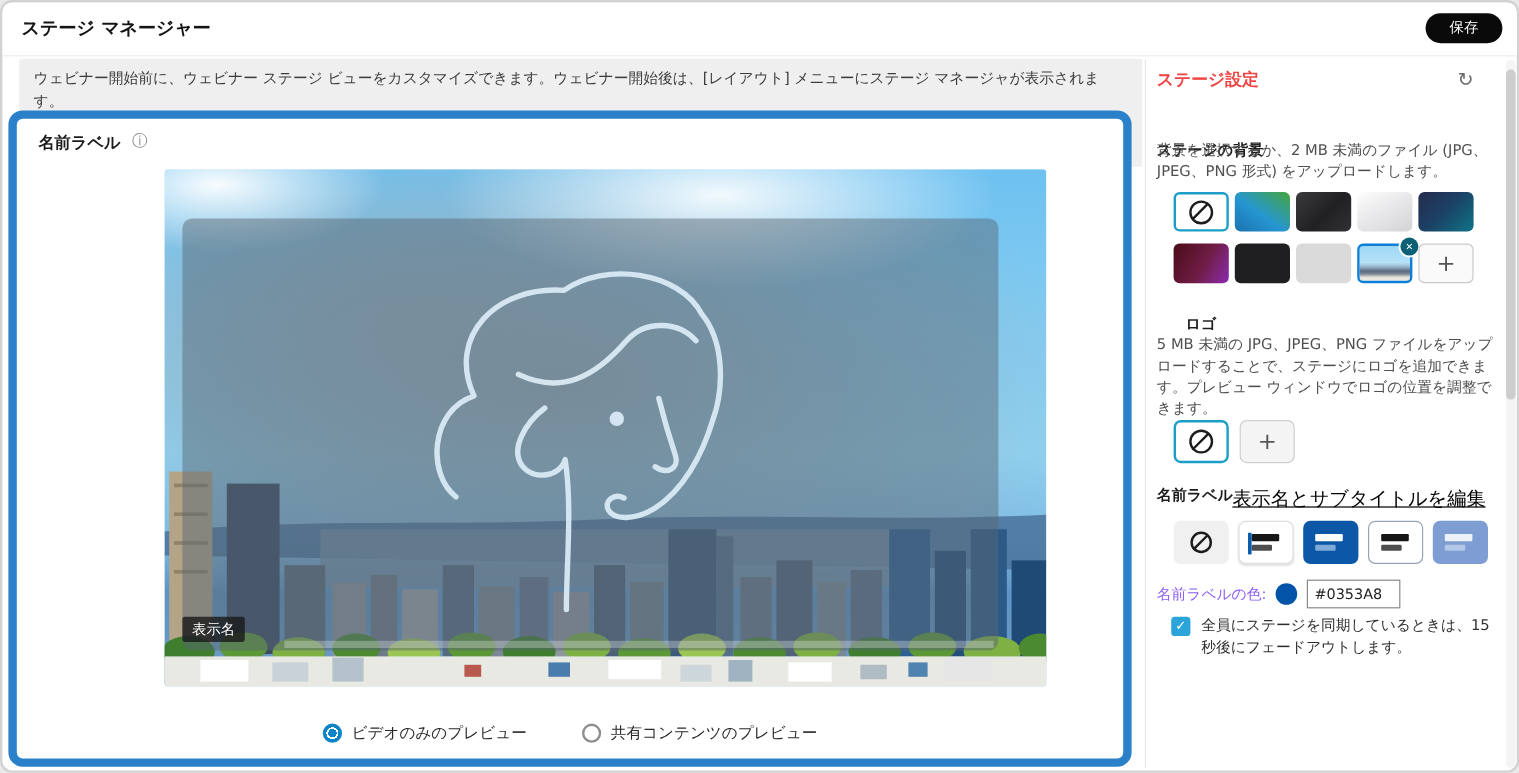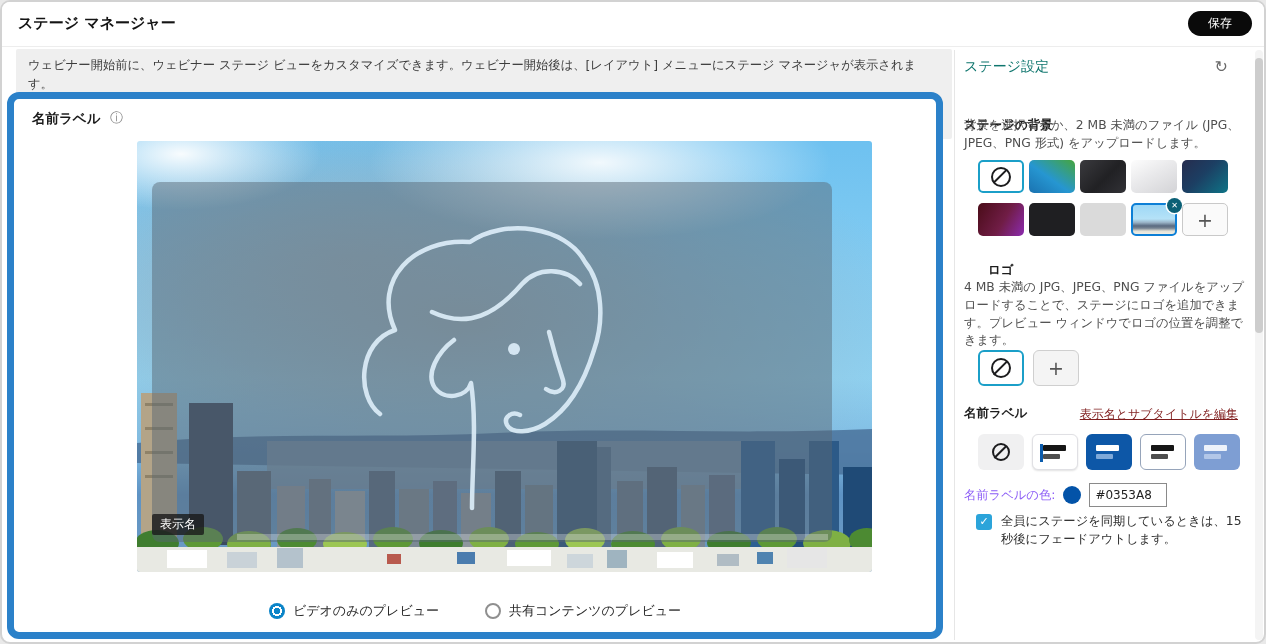--- a/index.html
+++ b/index.html
@@ -33,21 +33,21 @@
   .name-chip{position:absolute;left:15px;top:373px;background:rgba(23,23,23,.78);color:#fff;
              font-size:12px;padding:2px 8px;border-radius:2px;cursor:move;}
   .radio-row{position:absolute;left:0;right:0;bottom:12px;display:flex;justify-content:center;gap:46px;}
   .radio-item{display:flex;align-items:center;gap:8px;font-size:13px;color:#2a2a2a;cursor:pointer;}
   .radio-dot{width:16px;height:16px;border-radius:50%;box-sizing:border-box;}
   .radio-dot.sel{background:radial-gradient(circle,#0b84c8 0 3.5px,#fff 3.5px 5px,#0b84c8 5px 8px);}
   .radio-dot.unsel{border:2px solid #8f8f8f;background:#fff;}
   
   .vsep{position:absolute;left:952px;top:48px;width:1px;height:590px;background:#e6e6e6;}
   .sidebar{position:absolute;left:962px;top:48px;width:286px;height:592px;font-size:12.3px;color:#4f4f4f;}
-  .ss-title{position:absolute;left:0;top:8px;font-size:14px;font-weight:400;color:#0f766e;}
+  .ss-title{position:absolute;left:0;top:8px;font-size:14px;font-weight:700;color:#ef4444;}
   .refresh-btn{position:absolute;right:16px;top:6px;font-size:16px;color:#6a6a6a;cursor:pointer;background:none;border:none;}
   .sec-title{position:absolute;left:0;font-size:12.5px;font-weight:700;color:#1d1d1d;}
   .bg-title{top:50px;margin-top:17px;}
   .bg-desc{position:absolute;left:0;top:67px;width:280px;line-height:1.45;}
   .bg-grid{position:absolute;left:14px;top:110px;display:grid;grid-template-columns:repeat(5,46px);gap:10px 5px;}
   .thumb{width:46px;height:33px;border-radius:5px;box-sizing:border-box;cursor:pointer;position:relative;
          display:flex;align-items:center;justify-content:center;}
   .opt-none{background:#fff;border:2px solid #1b9fc8;}
   .opt-bluegreen{background:linear-gradient(to bottom left,#45a53e 0%,#2696d1 55%,#1a72b0 100%);}
   .opt-darkwave{background:linear-gradient(135deg,#3a3a3e 0%,#212124 55%,#323236 100%);}
@@ -65,21 +65,21 @@
   .no-icon::after{content:"";position:absolute;left:-2px;top:6.5px;width:19px;height:2.4px;background:#1c1c1e;transform:rotate(-45deg);}
   .logo-title{top:212px;margin-left:24px;}
   .logo-desc{position:absolute;left:0;top:229px;width:282px;line-height:1.45;}
   .logo-btns{position:absolute;left:14px;top:300px;display:flex;gap:9px;}
   .sq-btn{width:46px;height:36px;border-radius:6px;box-sizing:border-box;display:flex;align-items:center;
           justify-content:center;cursor:pointer;}
   .sq-none{background:#fff;border:2px solid #1b9fc8;}
   .sq-add{background:#f4f4f4;border:1px solid #cfcfcf;color:#555;font-size:19px;}
   .nl-row{position:absolute;left:0;top:355px;width:280px;}
   .nl-title{position:absolute;left:0;top:0;font-size:12.5px;font-weight:700;color:#1d1d1d;}
-  .edit-link{position:absolute;right:6px;top:1px;font-size:12px;color:#7f1d1d;text-decoration:underline;cursor:pointer;}
+  .edit-link{position:absolute;right:6px;top:1px;font-size:16px;color:#000000;text-decoration:underline;cursor:pointer;}
   .nl-styles{position:absolute;left:14px;top:384px;display:flex;gap:8px;}
   .nl-btn{width:46px;height:36px;border-radius:6px;box-sizing:border-box;display:flex;flex-direction:column;
           justify-content:center;cursor:pointer;position:relative;padding-left:10px;}
   .nl-none{background:#f0f0f1;align-items:center;padding-left:0;}
   .nl-none .no-icon{width:18px;height:18px;}
   .nl-none .no-icon::after{width:17px;top:5.6px;}
   .nl-b2{background:#fff;border:1px solid #e0e0e4;box-shadow:0 1px 2px rgba(0,0,0,.12);}
   .nl-b3{background:#0d57a7;}
   .nl-b4{background:#fff;border:1px solid #96a4ba;}
   .nl-b5{background:#7e9ed3;}
@@ -233,21 +233,21 @@
       <div class="thumb opt-crimson"></div>
       <div class="thumb opt-black"></div>
       <div class="thumb opt-gray"></div>
       <div class="thumb opt-city">
         <span class="x-badge">✕</span>
       </div>
       <div class="thumb opt-add">+</div>
     </div>
 
     <div class="sec-title logo-title">ロゴ</div>
-    <div class="logo-desc">4 MB 未満の JPG、JPEG、PNG ファイルをアップロードすることで、ステージにロゴを追加できます。プレビュー ウィンドウでロゴの位置を調整できます。</div>
+    <div class="logo-desc">5 MB 未満の JPG、JPEG、PNG ファイルをアップロードすることで、ステージにロゴを追加できます。プレビュー ウィンドウでロゴの位置を調整できます。</div>
     <div class="logo-btns">
       <div class="sq-btn sq-none">
         <span class="no-icon"></span>
       </div>
       <div class="sq-btn sq-add">+</div>
     </div>
 
     <div class="nl-row">
       <div class="nl-title">名前ラベル</div>
       <a class="edit-link">表示名とサブタイトルを編集</a>

